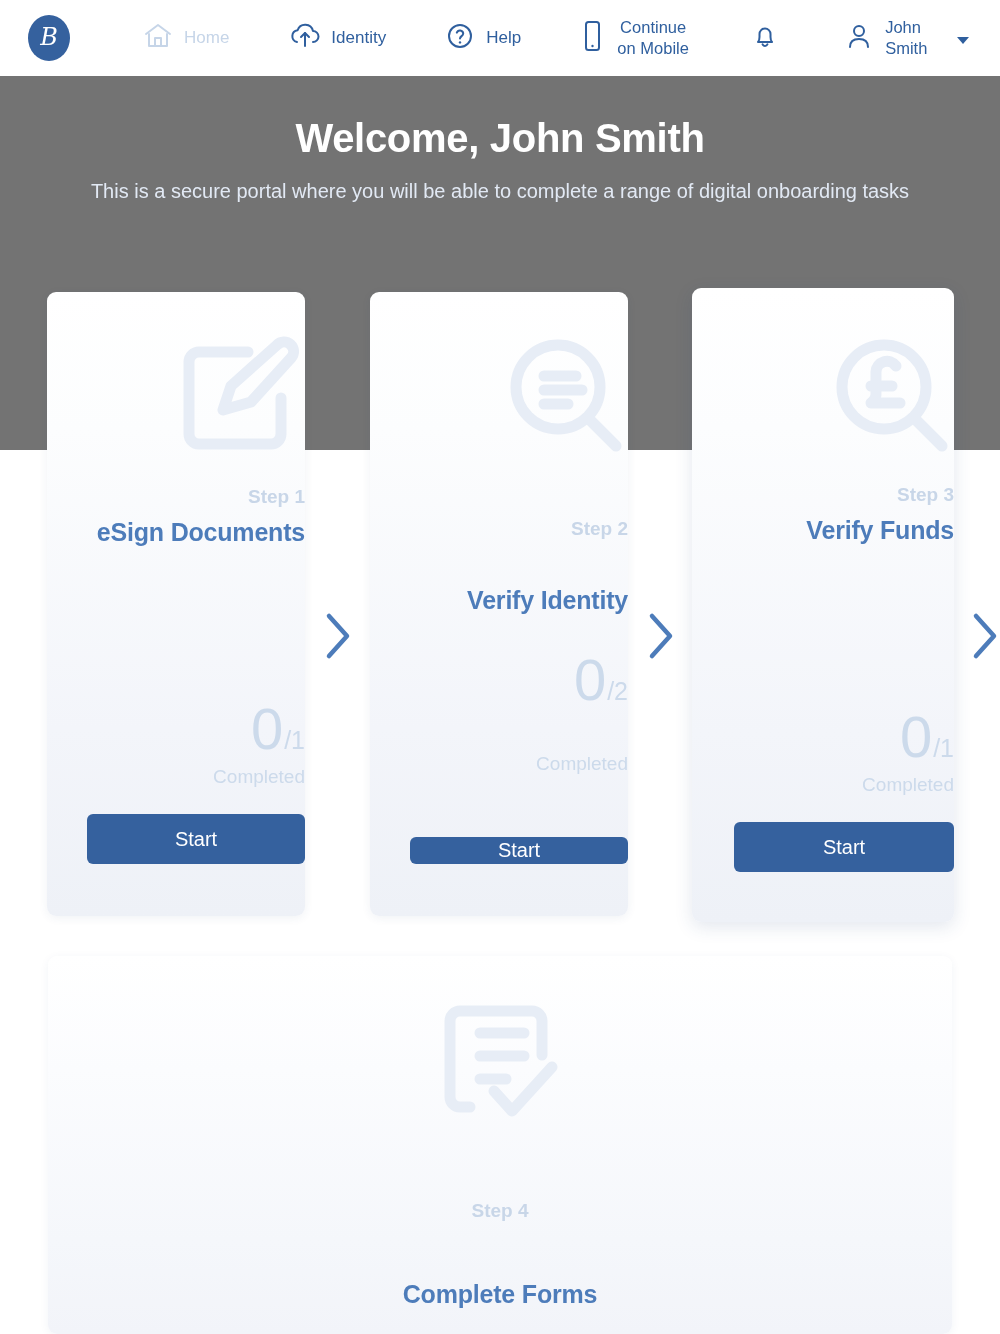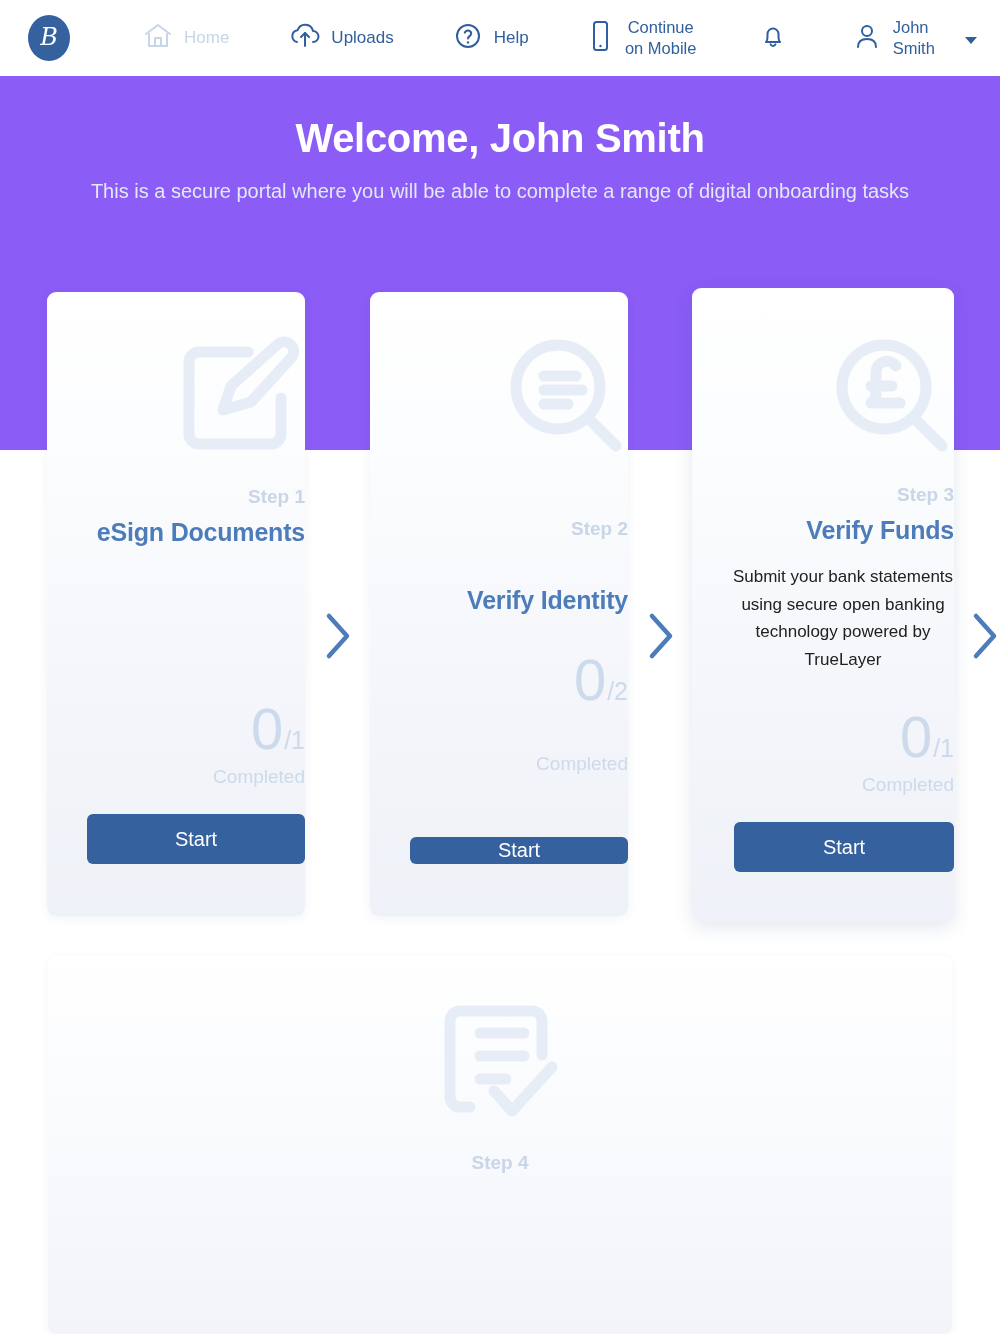--- a/index.html
+++ b/index.html
@@ -98,21 +98,21 @@
     margin-top: 4px;
   }
 
   
   .hero {
     position: absolute;
     top: 76px;
     left: 0;
     width: 1000px;
     height: 374px;
-    background: #8b5cf6;
+    background: #737373;
     text-align: center;
     z-index: 1;
   }
   .hero-title {
     color: #ffffff;
     font-size: 40px;
     font-weight: bold;
     letter-spacing: -0.3px;
     padding-top: 40px;
   }
@@ -249,20 +249,21 @@
     left: 48px;
     width: 904px;
     height: 378px;
     border-radius: 9px;
     background: linear-gradient(to bottom, #ffffff 0%, #fbfcfe 30%, #f5f7fb 75%, #f2f4f9 100%);
     box-shadow: 0 2px 10px rgba(40,70,120,0.06);
     text-align: center;
     display: flex;
     flex-direction: column;
     align-items: center;
+    gap: 48px;
   }
   .panel-4 .card-icon { margin-top: 38px; height: 132px; }
   .panel-4 .step-label { margin-top: 26px; }
   .panel-4 .card-title { margin-top: 10px; }
   .panel-4 .card-desc { width: 620px; margin-top: 20px; font-size: 17px; }
 </style>
 </head>
 <body>
 
 <div class="topnav">
@@ -285,21 +286,21 @@
     </div>
 
     <div class="nav-item nav-gap-2">
       <span class="nav-ico">
         <svg width="32" height="32" viewBox="0 0 32 32" fill="none" stroke="#2f5f9e" stroke-width="2" stroke-linecap="round" stroke-linejoin="round">
           <path d="M8 22 A6 6 0 0 1 8.6 10.2 A8 8 0 0 1 24 11 A5.5 5.5 0 0 1 24 22"></path>
           <path d="M16 26 V13"></path>
           <path d="M12 17 L16 13 L20 17"></path>
         </svg>
       </span>
-      <span class="nav-label">Uploads</span>
+      <span class="nav-label">Identity</span>
     </div>
 
     <div class="nav-item nav-gap-3">
       <span class="nav-ico">
         <svg width="32" height="32" viewBox="0 0 32 32" fill="none" stroke="#2f5f9e" stroke-width="2" stroke-linecap="round" stroke-linejoin="round">
           <circle cx="16" cy="16" r="11"></circle>
           <path d="M12.8 12.6 A3.3 3.3 0 0 1 19.2 13.4 C19.2 16 16 16.2 16 18.6"></path>
           <circle cx="16" cy="22.4" r="1.2" fill="#2f5f9e" stroke="none"></circle>
         </svg>
       </span>
@@ -405,21 +406,20 @@
       <div class="card-icon">
         <svg width="128" height="124" viewBox="0 0 128 124" fill="none" stroke="#e7edf6" stroke-width="11" stroke-linecap="round" stroke-linejoin="round">
           <circle cx="58" cy="53" r="42"></circle>
           <path d="M88 84 L116 112"></path>
           <path d="M70 32 A11 11 0 0 0 50 38 V58 A12 12 0 0 1 45 69 H74"></path>
           <path d="M45 52 H66"></path>
         </svg>
       </div>
       <div class="step-label">Step 3</div>
       <div class="card-title">Verify Funds</div>
-      <div class="card-desc">Submit your bank statements using secure open banking technology powered by TrueLayer</div>
       <div class="counter">
         <span class="done">0</span>
         <span class="total">/1</span>
       </div>
       <div class="completed-label">Completed</div>
       <button class="start-btn">Start</button>
     </div>
 
   </div>
 
@@ -427,15 +427,16 @@
     <div class="card-icon">
       <svg width="136" height="130" viewBox="0 0 136 130" fill="none" stroke="#e7edf6" stroke-width="11" stroke-linecap="round" stroke-linejoin="round">
         <path d="M38 112 H28 A10 10 0 0 1 18 102 V26 A10 10 0 0 1 28 16 H100 A10 10 0 0 1 110 26 V60"></path>
         <path d="M48 38 H92"></path>
         <path d="M48 61 H92"></path>
         <path d="M48 84 H74"></path>
         <path d="M62 96 L80 116 L120 72"></path>
       </svg>
     </div>
     <div class="step-label">Step 4</div>
+    <div class="card-title">Complete Forms</div>
   </div>
 
 </div>
 
 </body></html>

